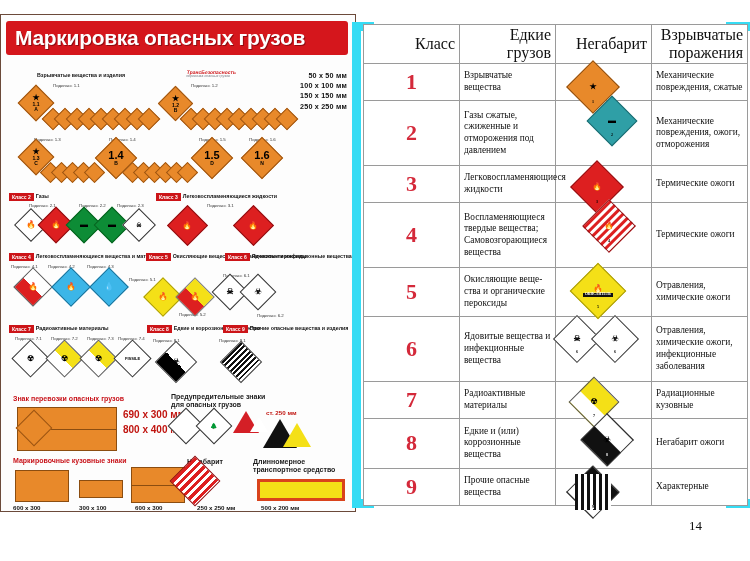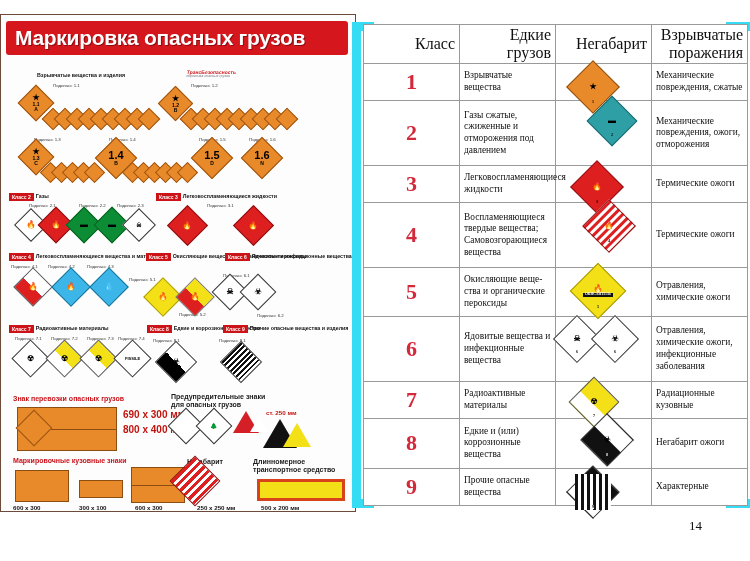--- a/index.html
+++ b/index.html
@@ -182,20 +182,26 @@
 
 <div id="poster">
 
   <div id="poster-title">Маркировка опасных грузов</div>
 
   <div class="logo-mark">
     <div class="l1">ТрансБезопасность</div>
     <div class="l2">перевозка опасных грузов</div>
   </div>
 
+  <div class="sizes-list">
+    <div>50 x 50 мм</div>
+    <div>100 x 100 мм</div>
+    <div>150 x 150 мм</div>
+    <div>250 x 250 мм</div>
+  </div>
 
   <div class="sec-label" style="left:36px;top:57px;">Взрывчатые вещества и изделия</div>
   <div class="sub-label" style="left:52px;top:68px;">Подкласс 1.1</div>
   <div class="sub-label" style="left:190px;top:68px;">Подкласс 1.2</div>
   <div class="sub-label" style="left:33px;top:122px;">Подкласс 1.3</div>
   <div class="sub-label" style="left:108px;top:122px;">Подкласс 1.4</div>
   <div class="sub-label" style="left:198px;top:122px;">Подкласс 1.5</div>
   <div class="sub-label" style="left:248px;top:122px;">Подкласс 1.6</div>
 
   <div class="dia orange" style="left:22px;top:75px;width:26px;height:26px;">

